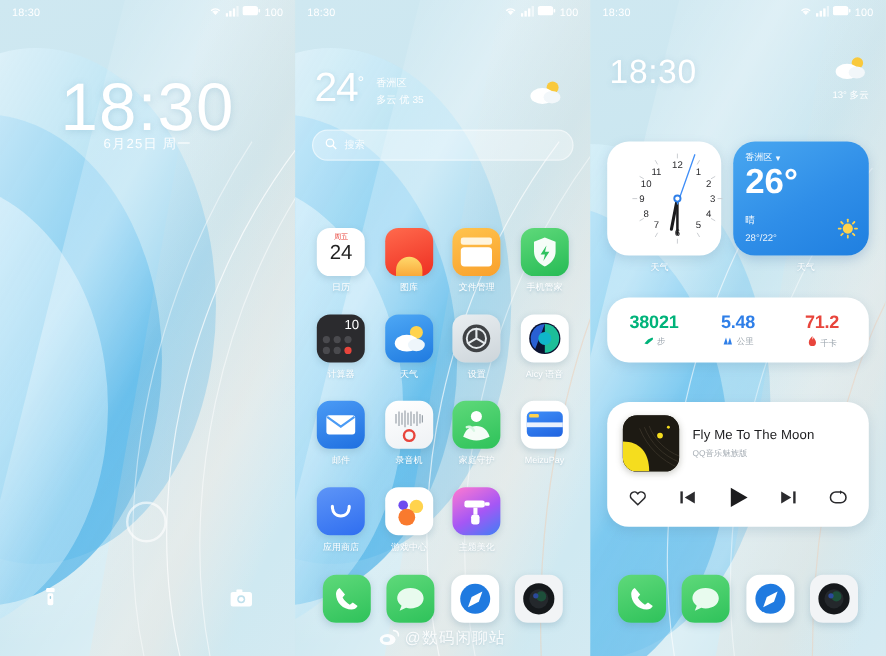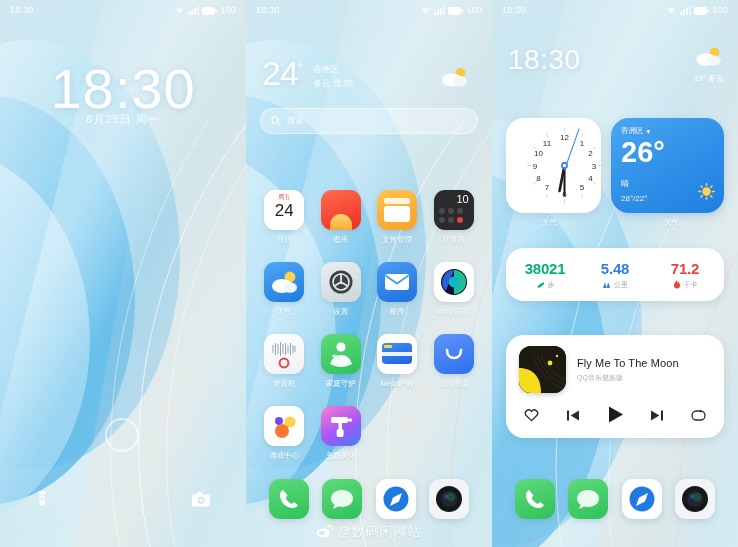--- a/index.html
+++ b/index.html
@@ -29,21 +29,21 @@
           rgba(255,255,255,.28) 52%,rgba(255,255,255,0) 66%,rgba(222,236,244,.42) 82%,rgba(255,255,255,0) 100%);
         transform:rotate(14deg); }
   .sheen2 { position:absolute; left:120px; top:0; width:260px; height:600px;
         background:linear-gradient(100deg,rgba(255,255,255,0) 0%,rgba(248,226,210,.30) 40%,rgba(255,255,255,0) 58%);
         transform:rotate(10deg); }
 
   
   .status { position:absolute; top:0; left:0; right:0; height:20px; display:flex;
     align-items:center; justify-content:space-between; padding:0 10px;
     color:#fff; font-size:9px; letter-spacing:.2px; z-index:30; }
-  .status .right { display:flex; align-items:flex-end; gap:3px; }
+  .status .right { display:flex; align-items:flex-start; gap:3px; }
   .wifi svg, .sig svg, .bat svg { display:block; }
   .batt-num { font-size:9px; }
 
   
   .lock-clock { position:absolute; top:56px; left:0; right:0; text-align:center;
     color:#fff; font-size:56px; font-weight:300; letter-spacing:1px;
     text-shadow:0 1px 6px rgba(120,170,195,.35); }
   .lock-date { position:absolute; top:112px; left:0; right:0; text-align:center;
     color:rgba(255,255,255,.95); font-size:11px; letter-spacing:1px; }
   .fp-ring { position:absolute; left:105px; top:418px; width:34px; height:34px;
@@ -276,20 +276,29 @@
       </div>
 
       <div class="app">
         <div class="ic" style="background:linear-gradient(160deg,#ffc44d,#f9a02c)">
           <div style="position:absolute;left:7px;right:7px;top:8px;height:6px;border-radius:2px;background:#fff5de"></div>
           <div style="position:absolute;left:7px;right:7px;top:16px;bottom:8px;border-radius:3px;background:#fff"></div>
         </div>
         <div class="lb">文件管理</div>
       </div>
 
+      <div class="app">
+        <div class="ic" style="background:linear-gradient(160deg,#5fd97a,#26bb55)">
+          <svg width="40" height="40" viewBox="0 0 40 40">
+              <path d="M20 8l9 3.4v8.2c0 6-4 10-9 12.4-5-2.4-9-6.4-9-12.4v-8.2Z" fill="#fff" opacity=".95"></path>
+              <path d="M21.4 14.5 16.5 22h3.6l-1.3 5.4 5-7.6h-3.6Z" fill="#2fc25f"></path>
+            </svg>
+        </div>
+        <div class="lb">手机管家</div>
+      </div>
 
       <div class="app">
         <div class="ic" style="background:#2b2b2e">
           <div style="position:absolute;top:3px;right:5px;color:#fff;font-size:11px">10</div>
           <div style="position:absolute;left:5px;top:18px;display:grid;grid-template-columns:repeat(3,6px);gap:3px">
             <i style="display:block;width:6px;height:6px;border-radius:50%;background:#4a4a4e"></i>
             <i style="display:block;width:6px;height:6px;border-radius:50%;background:#4a4a4e"></i>
             <i style="display:block;width:6px;height:6px;border-radius:50%;background:#4a4a4e"></i>
             <i style="display:block;width:6px;height:6px;border-radius:50%;background:#4a4a4e"></i>
             <i style="display:block;width:6px;height:6px;border-radius:50%;background:#4a4a4e"></i>
@@ -315,39 +324,39 @@
           <svg width="40" height="40" viewBox="0 0 40 40">
               <circle cx="20" cy="20" r="11.5" fill="#3f4245"></circle>
               <circle cx="20" cy="20" r="8" fill="none" stroke="#e4e9ec" stroke-width="1.6"></circle>
               <path d="M20 12v8M20 20 13.4 24M20 20l6.6 4" stroke="#e4e9ec" stroke-width="1.8" stroke-linecap="round"></path>
             </svg>
         </div>
         <div class="lb">设置</div>
       </div>
 
       <div class="app">
-        <div class="ic" style="background:linear-gradient(160deg,#4b9bf5,#1f6fe0)">
-          <svg width="40" height="40" viewBox="0 0 40 40">
-              <rect x="8" y="12" width="24" height="16" rx="2.4" fill="#fff"></rect>
-              <path d="M8.6 13.4 20 21.6l11.4-8.2" stroke="#4b9bf5" stroke-width="1.8" fill="none"></path>
-            </svg>
-        </div>
-        <div class="lb">邮件</div>
-      </div>
-
-      <div class="app">
         <div class="ic" style="background:#fff">
           <svg width="40" height="40" viewBox="0 0 40 40">
               <circle cx="20" cy="20" r="13" fill="#0b1230"></circle>
               <path d="M20 8a12 12 0 0 1 0 24Z" fill="#1fd1a5" opacity=".9"></path>
               <path d="M20 8a12 12 0 0 0-8 20.8Z" fill="#2f6ef0" opacity=".85"></path>
               <circle cx="20" cy="20" r="5.4" fill="#10b6c9"></circle>
             </svg>
         </div>
         <div class="lb">Aicy 语音</div>
+      </div>
+
+      <div class="app">
+        <div class="ic" style="background:linear-gradient(160deg,#4b9bf5,#1f6fe0)">
+          <svg width="40" height="40" viewBox="0 0 40 40">
+              <rect x="8" y="12" width="24" height="16" rx="2.4" fill="#fff"></rect>
+              <path d="M8.6 13.4 20 21.6l11.4-8.2" stroke="#4b9bf5" stroke-width="1.8" fill="none"></path>
+            </svg>
+        </div>
+        <div class="lb">邮件</div>
       </div>
 
       <div class="app">
         <div class="ic" style="background:linear-gradient(160deg,#fff,#eef1f4)">
           <svg width="40" height="40" viewBox="0 0 40 40">
             <g stroke="#9aa2aa" stroke-width="1">
               <line x1="9" y1="11" x2="9" y2="19"></line>
                 <line x1="11.5" y1="9" x2="11.5" y2="21"></line>
               <line x1="14" y1="10" x2="14" y2="20"></line>
                 <line x1="16.5" y1="8" x2="16.5" y2="22"></line>

